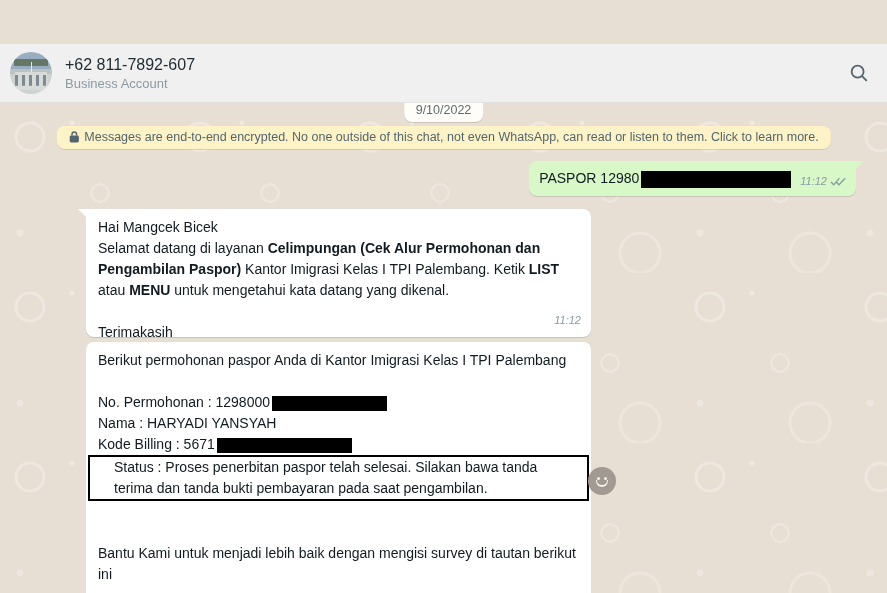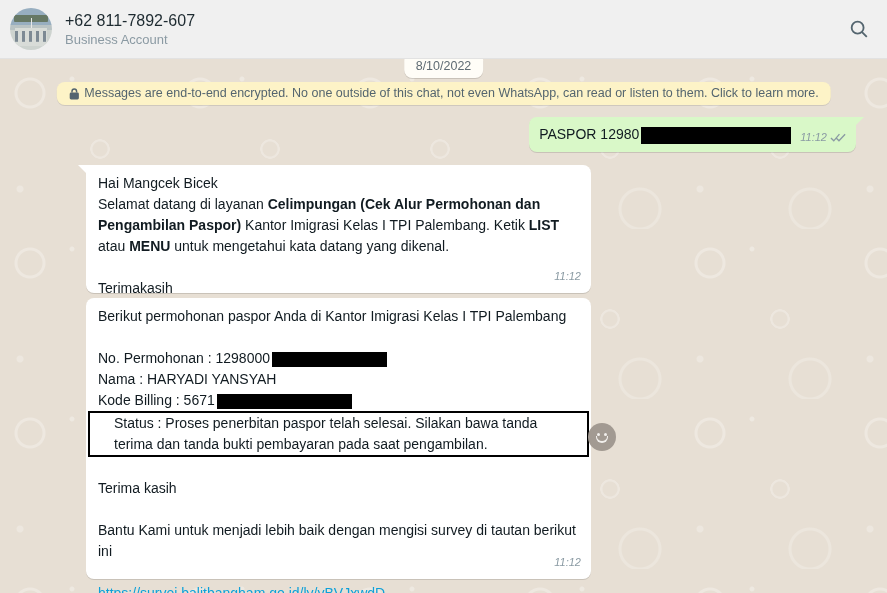--- a/index.html
+++ b/index.html
@@ -3,21 +3,21 @@
 <meta charset="utf-8">
 <style>
   * { margin:0; padding:0; box-sizing:border-box; }
   html,body { width:887px; height:593px; overflow:hidden; }
   body { font-family:"Liberation Sans", sans-serif; color:#111b21; background:#e7dfd4; }
 
   
   .header {
     position:relative; height:59px; background:#f0f0f0;
     display:flex; align-items:center; padding:0 16px 0 10px;
-    border-bottom:1px solid #e2e2e2; z-index:5;
+    border-bottom:1px solid #e2e2e2; z-index:5;margin-top:44px;
   }
   .avatar {
     width:42px; height:42px; border-radius:50%; overflow:hidden; position:relative;
     flex:0 0 42px; background:linear-gradient(#97aec0 0 40%, #b9c3c4 40% 52%, #cdd3cf 52% 100%);
   }
   .avatar .banner { position:absolute; top:7px; left:4px; right:4px; height:7px; background:#5d6e55; opacity:.85; border-radius:1px; }
   .avatar .building { position:absolute; bottom:4px; left:5px; right:5px; height:18px; background:#d8dcd8;
     background-image:repeating-linear-gradient(90deg, #7d8a94 0 3px, transparent 3px 7px); background-size:100% 60%; background-position:0 40%; background-repeat:no-repeat; }
   .avatar .pole { position:absolute; top:10px; left:50%; width:1px; height:22px; background:#e8e8e8; }
   .header-texts { margin-left:13px; display:flex; flex-direction:column; gap:2px; }
@@ -44,21 +44,21 @@
     background:#fffdf7; color:#5f6b73; font-size:12.5px;
     padding:6px 12px 5px; border-radius:8px;
     box-shadow:0 1px .5px rgba(0,0,0,.13);
   }
 
   .e2e-banner {
     position:absolute; top:23px; left:50%; transform:translateX(-50%);
     background:#fdf3c7; color:#54656f; font-size:12.5px;
     padding:4px 12px 5px; border-radius:8px; white-space:nowrap;
     box-shadow:0 1px .5px rgba(0,0,0,.10); cursor:pointer;
-    display:flex; align-items:center; gap:5px;
+    display:flex; gap:5px;
   }
 
   .bubble {
     position:absolute; border-radius:8px; font-size:14px; line-height:21px;
     box-shadow:0 1px .5px rgba(0,0,0,.13);
   }
   .tail { position:absolute; top:0; width:0; height:0; }
 
   
   .bubble.out {
@@ -118,21 +118,21 @@
   <div class="search-btn">
     <svg width="22" height="22" viewBox="0 0 24 24" fill="none" stroke="#54656f" stroke-width="2">
       <circle cx="10.5" cy="10.5" r="6.5"></circle>
       <line x1="15.3" y1="15.3" x2="20.5" y2="20.5"></line>
     </svg>
   </div>
 </div>
 
 <div class="chat">
 
-  <div class="date-badge">8/10/2022</div>
+  <div class="date-badge">9/10/2022</div>
 
   <div class="e2e-banner">
     <svg width="11" height="13" viewBox="0 0 12 14" fill="#54656f">
       <rect x="1" y="6" width="10" height="7.5" rx="1.5"></rect>
       <path d="M3.5 6V4.5a2.5 2.5 0 0 1 5 0V6" fill="none" stroke="#54656f" stroke-width="1.6"></path>
     </svg>
     <span>Messages are end-to-end encrypted. No one outside of this chat, not even WhatsApp, can read or listen to them. Click to learn more.</span>
   </div>
 
   <div class="bubble out">
@@ -159,21 +159,20 @@
   <div class="bubble in in2">
     <div class="msg-line">Berikut permohonan paspor Anda di Kantor Imigrasi Kelas I TPI Palembang</div>
     <div class="blank"></div>
     <div class="msg-line"><span>No. Permohonan : 1298000</span><span class="redact r-perm"></span></div>
     <div class="msg-line">Nama : HARYADI YANSYAH</div>
     <div class="msg-line"><span>Kode Billing : 5671</span><span class="redact r-bill"></span></div>
     <div class="status-box">
       <div>Status : Proses penerbitan paspor telah selesai. Silakan bawa tanda terima dan tanda bukti pembayaran pada saat pengambilan.</div>
     </div>
     <div class="blank"></div>
-    <div class="msg-line">Terima kasih</div>
     <div class="blank"></div>
     <div class="msg-line">Bantu Kami untuk menjadi lebih baik dengan mengisi survey di tautan berikut</div>
     <div class="msg-line">ini</div>
     <div class="blank"></div>
     <div class="msg-line"><a class="link">https://survei.balitbangham.go.id/ly/yBVJxwdD</a></div>
     <span class="stamp time">11:12</span>
   </div>
 
   <div class="emoji-hover">
     <span class="eye l"></span>

